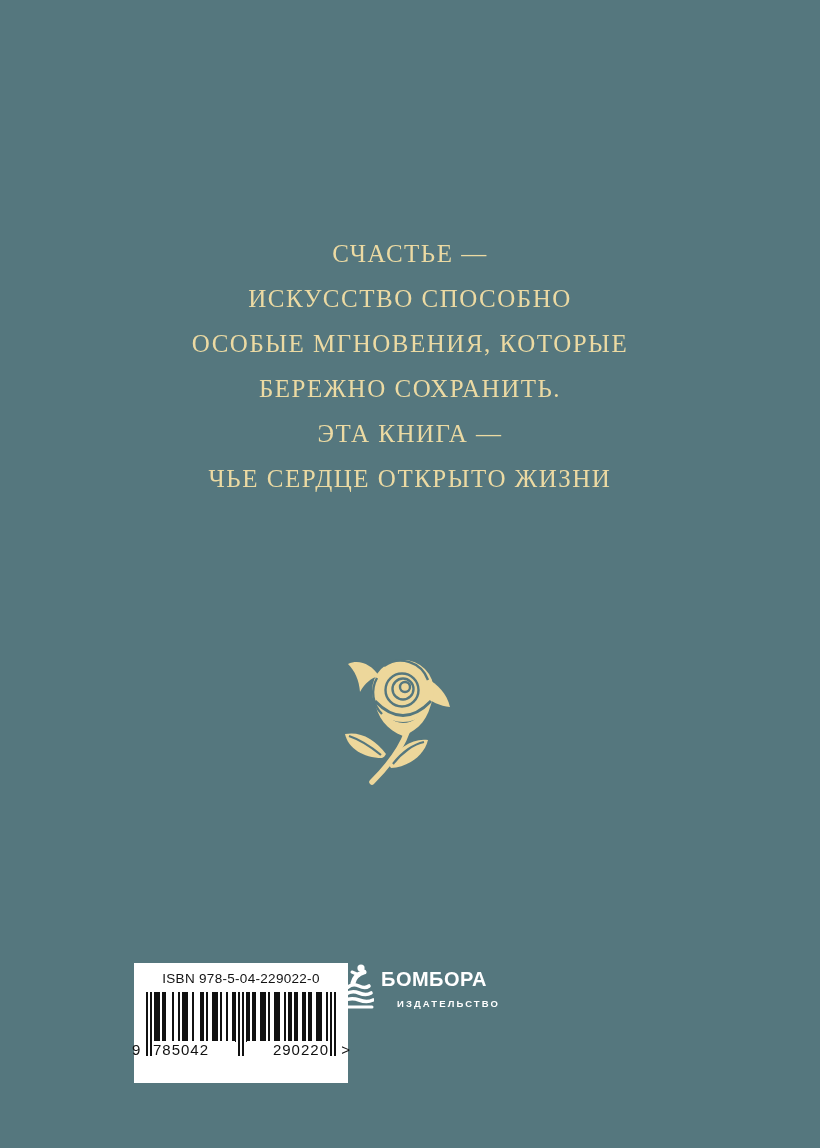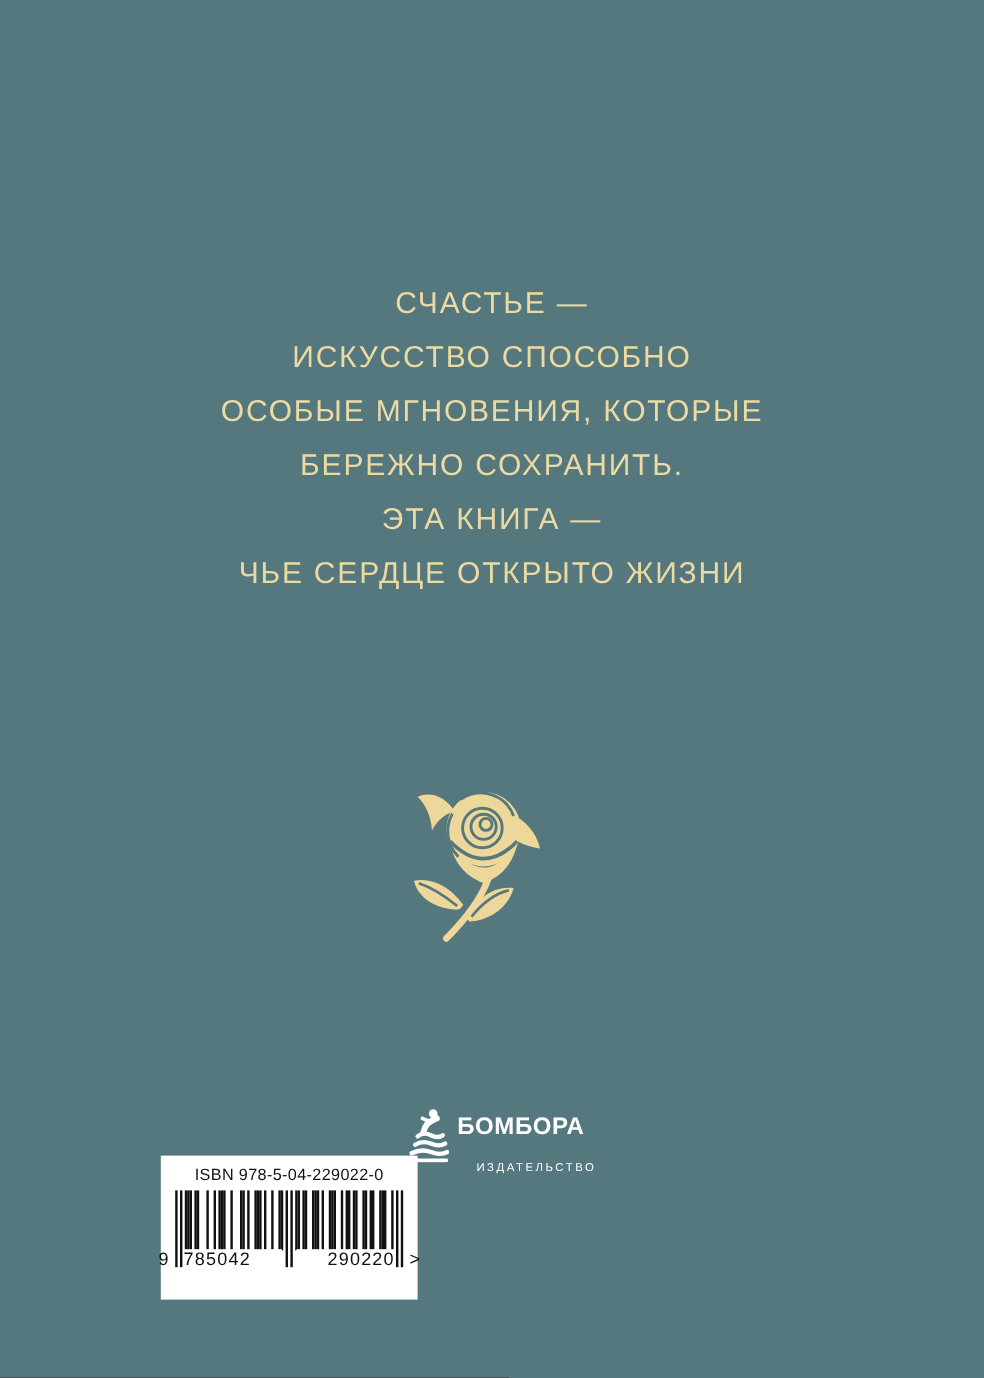--- a/index.html
+++ b/index.html
@@ -8,21 +8,21 @@
     width:820px;height:1148px;
     background:#55777e;
     overflow:hidden;
     font-family:"Liberation Sans",sans-serif;
   }
   
   .quote{
     position:absolute;top:231px;left:0;width:820px;
     text-align:center;
     color:#ecdaa3;
-    font-family:Liberation Sans, sans-serif;
+    font-family:Liberation Serif, serif;
     font-size:25px;line-height:45px;
     letter-spacing:1.5px;
   }
   
   .rose{position:absolute;left:325px;top:646px;width:150px;height:150px;}
   
   .barcode-box{
     position:absolute;left:98px;top:963px;width:214px;height:120px;
     background:#ffffff;
     display:flex;flex-direction:column;align-items:center;
@@ -41,29 +41,29 @@
     position:absolute;top:49px;
     font-size:15px;line-height:17px;color:#111111;
     background:#ffffff;letter-spacing:1px;
     font-family:"Liberation Sans",sans-serif;
   }
   .bc-first{left:-14px;background:transparent;}
   .bc-g1{left:7px;width:82px;text-align:left;}
   .bc-g2{left:101px;width:82px;text-align:right;}
   .bc-gt{right:-15px;background:transparent;}
   
-  .publisher{position:absolute;left:340px;top:923px;width:378px;color:#ffffff;}
+  .publisher{position:absolute;left:340px;top:963px;width:378px;color:#ffffff;}
   .logo-row{display:flex;align-items:flex-start;}
   .logo-icon{width:34px;height:46px;flex:0 0 auto;}
   .logo-text{margin-left:7px;margin-top:5px;}
   .brand{
     font-size:20px;font-weight:bold;letter-spacing:.5px;line-height:22px;
   }
   .brand-sub{
-    font-size:9.5px;font-weight:normal;letter-spacing:2.1px;line-height:11px;margin-top:18px;padding-left:16px;
+    font-size:9.5px;font-weight:bold;letter-spacing:2.1px;line-height:11px;margin-top:8px;padding-left:16px;
   }
   .desc{
     margin-top:12px;
     font-size:14.5px;line-height:19px;letter-spacing:.1px;
     white-space:nowrap;
   }
 </style>
 </head>
 <body>
 

